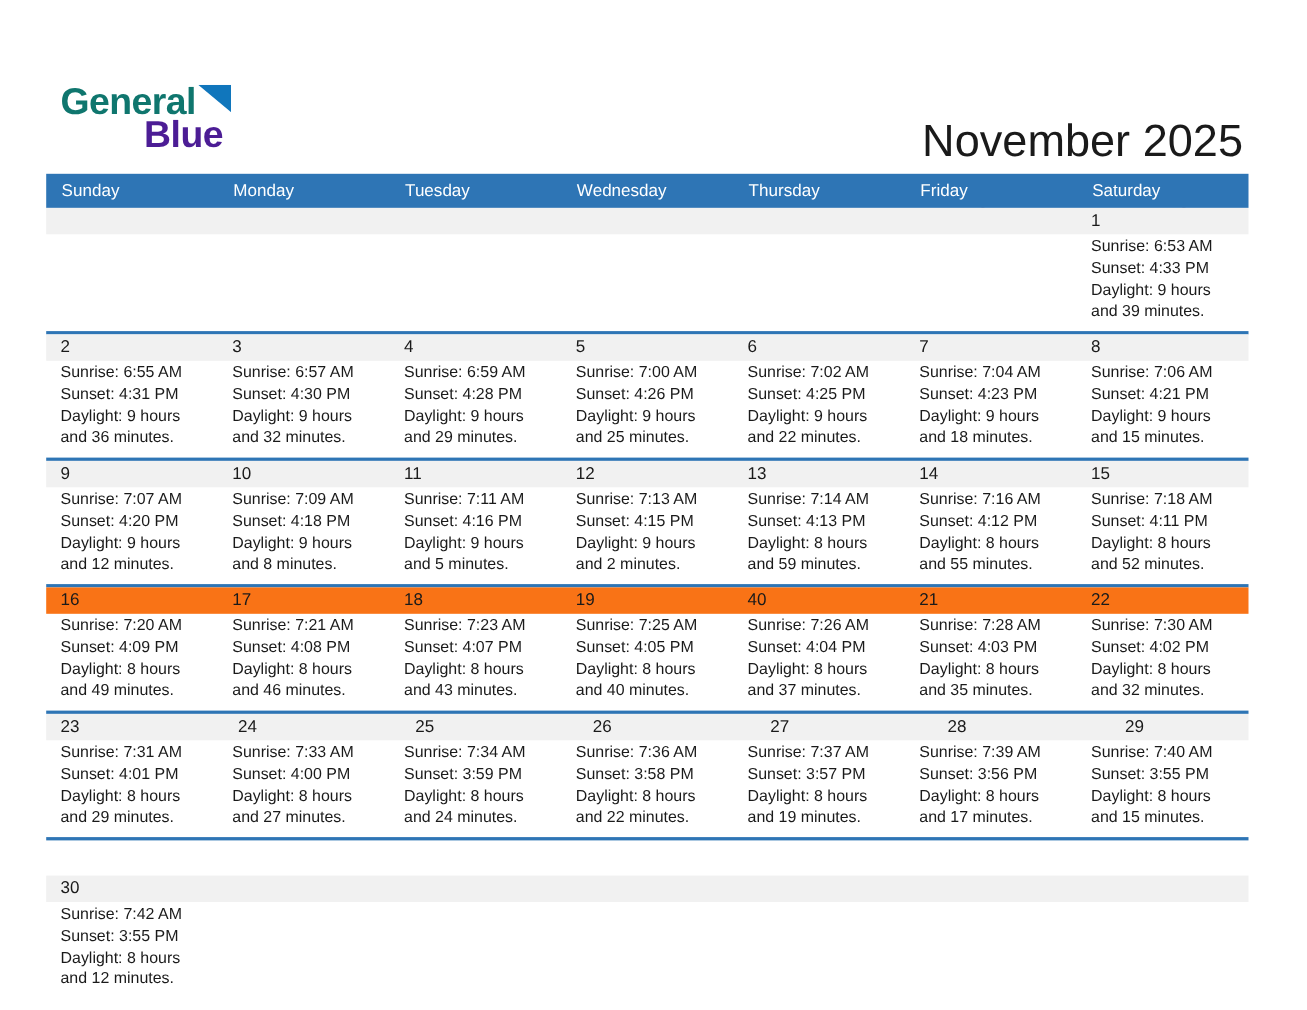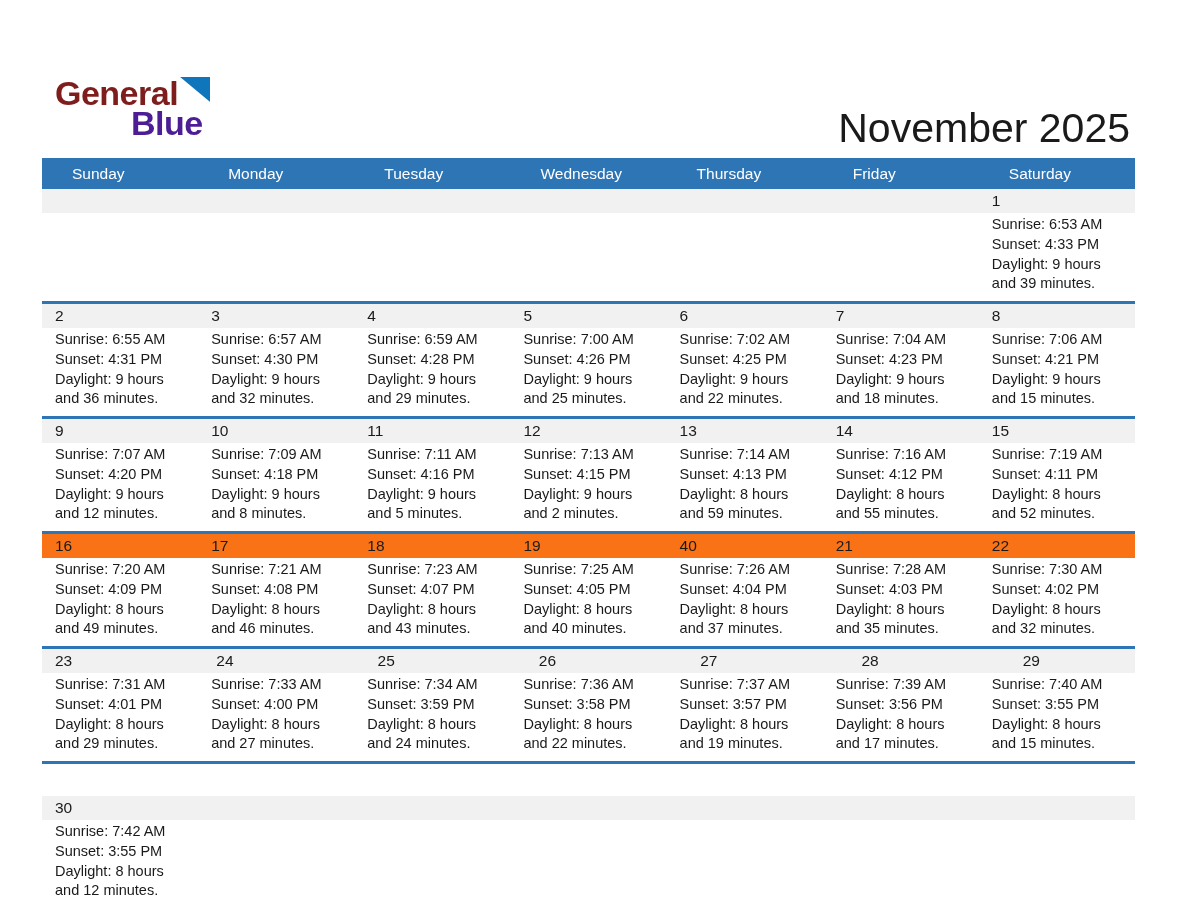--- a/index.html
+++ b/index.html
@@ -10,21 +10,21 @@
     background: #ffffff;
     font-family: "Liberation Sans", "DejaVu Sans", sans-serif;
     overflow: hidden;
   }
   .page { position: relative; width: 1188px; height: 918px; }
 
   
   .logo { position: absolute; left: 55px; top: 76px; }
   .logo-top { display: flex; align-items: flex-start; }
   .logo-general {
-    font-size: 34px; font-weight: 600; color: #7f1d1d;
+    font-size: 34px; font-weight: 600; color: #0f766e;
     letter-spacing: -0.5px; line-height: 1;
   }
   .logo-triangle {
     width: 30px; height: 25px; margin-left: 2px; margin-top: 1px;
     clip-path: polygon(0 0, 100% 0, 100% 100%);
   }
   .logo-blue {
     font-size: 34px; font-weight: 600; letter-spacing: -0.5px;
     line-height: 1; margin: -4px 0 0 76px;
   }
@@ -34,21 +34,21 @@
   .main-title { font-size: 41px; color: #1a1a1a; line-height: 1.1; font-weight: 400; margin-top: 48px; }
   .sub-title { font-size: 24px; color: #b91c1c; margin-top: 12px; font-weight: 400; }
 
   
   .calendar { position: absolute; left: 42px; top: 158px; width: 1093px; }
   .weekday-row {
     display: grid; grid-template-columns: repeat(7, 1fr);
     height: 31px; align-items: center;
     color: #ffffff; font-size: 15.5px;
   }
-  .weekday-cell { padding-left: 30px; }
+  .weekday-cell { padding-left: 14px; }
 
   .week { border-bottom: 3px solid #2E75B5; }
   .week:last-child { border-bottom: none; }
 
   .band {
     display: grid; grid-template-columns: repeat(7, 1fr);
     height: 24px; align-items: center;
     font-size: 15.5px; color: #1a1a1a;
   }
   .band-cell { padding-left: 13px; }
@@ -209,21 +209,21 @@
               <div class="cell-line">Daylight: 8 hours</div>
               <div class="cell-line">and 59 minutes.</div>
             </div>
             <div class="cell">
               <div class="cell-line">Sunrise: 7:16 AM</div>
               <div class="cell-line">Sunset: 4:12 PM</div>
               <div class="cell-line">Daylight: 8 hours</div>
               <div class="cell-line">and 55 minutes.</div>
             </div>
             <div class="cell">
-              <div class="cell-line">Sunrise: 7:19 AM</div>
+              <div class="cell-line">Sunrise: 7:18 AM</div>
               <div class="cell-line">Sunset: 4:11 PM</div>
               <div class="cell-line">Daylight: 8 hours</div>
               <div class="cell-line">and 52 minutes.</div>
             </div>
           </div>
         </div>
         <div class="week" style="border-bottom-color: rgb(46, 117, 181);">
           <div class="band" style="background: #f97316;">
             <div class="band-cell">16</div>
             <div class="band-cell">17</div>

